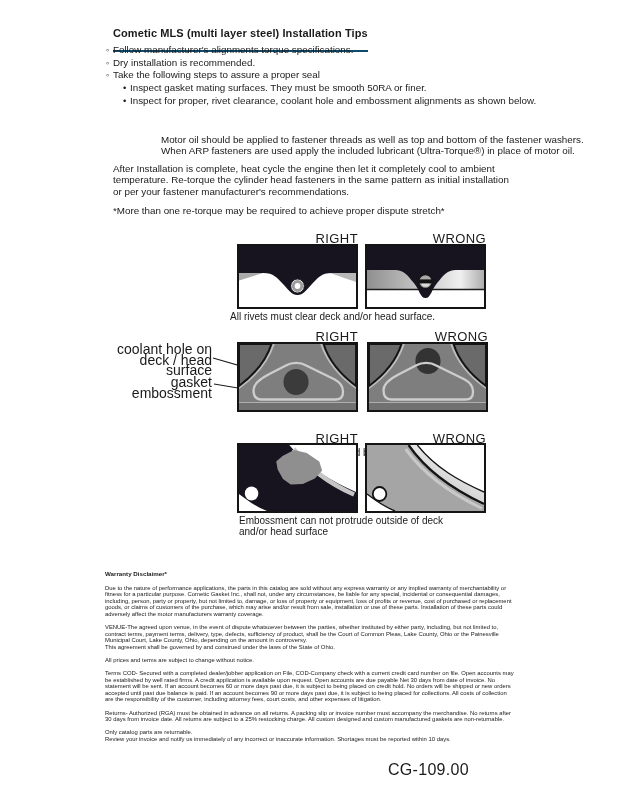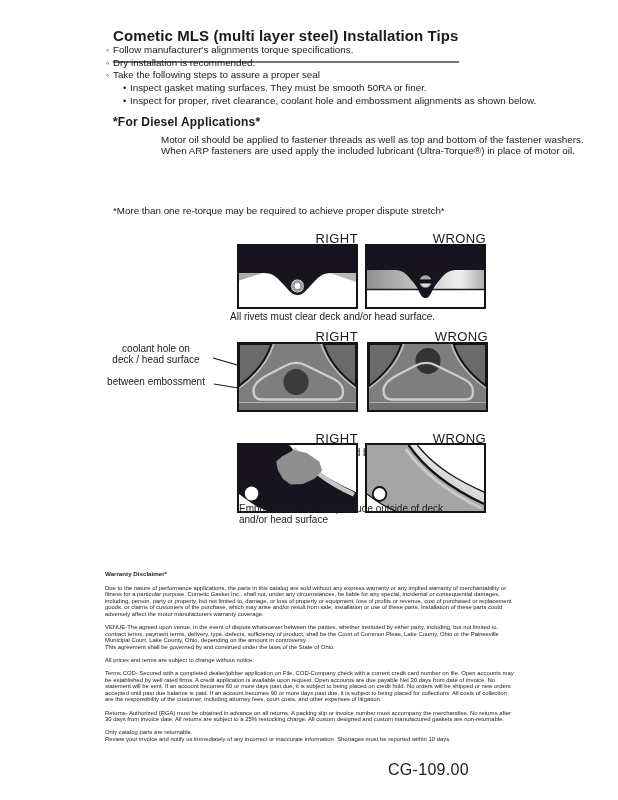--- a/index.html
+++ b/index.html
@@ -7,40 +7,40 @@
     position:relative;
     width:618px;height:800px;
     background:#ffffff;
     font-family:"Liberation Sans", sans-serif;
     color:#1a1a1a;
     overflow:hidden;
   }
   .abs{position:absolute;}
   .page-title{
     left:113px;top:27px;
-    font-size:15px;font-weight:bold;letter-spacing:0.1px;
-    border-bottom:2px solid #737373;padding-bottom:17px;
+    font-size:11px;font-weight:bold;letter-spacing:0.1px;
+    border-bottom:2px solid #0c4a6e;padding-bottom:11px;
     display:inline-block;white-space:nowrap;
   }
   .bullets{left:106px;top:44px;font-size:9.8px;line-height:12.7px;white-space:nowrap;}
   .bullet-line{display:flex;align-items:baseline;}
   .bullet-line .mk{width:7px;font-size:9px;flex:0 0 auto;}
   .bullet-line.sub{margin-left:17px;}
   .bullet-line.sub .mk{font-size:9.5px;}
   .diesel-heading{left:113px;top:115px;font-size:12px;font-weight:bold;letter-spacing:0.2px;white-space:nowrap;}
   .body-para{font-size:9.8px;line-height:11.4px;white-space:pre-line;}
   .para1{left:113px;top:134px;margin-left:48px;}
   .para2{left:113px;top:163px;}
   .note{left:113px;top:205px;font-size:9.8px;white-space:nowrap;}
   .rw-label{width:121px;text-align:right;font-size:13px;letter-spacing:0.4px;white-space:nowrap;}
   .dbox{width:121px;border:2px solid #141414;box-sizing:border-box;background:#fff;line-height:0;}
   .dbox svg{display:block;width:100%;height:100%;}
   .h65{height:65px;} .h70{height:70px;}
   .caption{font-size:10px;line-height:10.8px;white-space:pre-line;}
-  .side-label{font-size:10px;line-height:10.6px;text-align:center;width:112px;white-space:pre-line;}
+  .side-label{font-size:14px;line-height:10.6px;text-align:right;width:112px;white-space:pre-line;}
   .warranty{left:105px;top:571px;width:424px;font-size:5.9px;line-height:6.6px;}
   .warranty .w-head{font-size:6.2px;font-weight:bold;margin:0 0 7px 0;}
   .warranty p{margin:0 0 6.5px 0;white-space:pre-line;}
   .page-number{left:388px;top:761px;font-size:16px;letter-spacing:0.3px;white-space:nowrap;}
 </style>
 </head>
 <body>
 
 <div class="page">
 
@@ -62,23 +62,25 @@
     <div class="bullet-line sub">
       <span class="mk">•</span>
       <span>Inspect gasket mating surfaces.  They must be smooth 50RA or finer.</span>
     </div>
     <div class="bullet-line sub">
       <span class="mk">•</span>
       <span>Inspect for proper, rivet clearance, coolant hole and embossment alignments as shown below.</span>
     </div>
   </div>
 
-  <div class="abs diesel-heading">*For Diesel Applications*</div>
   <div class="abs body-para para1">Motor oil should be applied to fastener threads as well as top and bottom of the fastener washers.
 When ARP fasteners are used apply the included lubricant (Ultra-Torque®) in place of motor oil.</div>
+  <div class="abs body-para para2">After Installation is complete, heat cycle the engine then let it completely cool to ambient
+temperature. Re-torque the cylinder head fasteners in the same pattern as initial installation
+or per your fastener manufacturer's recommendations.</div>
   <div class="abs note">*More than one re-torque may be required to achieve proper dispute stretch*</div>
 
   <div class="abs rw-label" style="left:237px;top:231px;">RIGHT</div>
   <div class="abs rw-label" style="left:365px;top:231px;">WRONG</div>
 
   <div class="abs dbox h65" style="left:237px;top:244px;">
     <svg viewBox="0 0 121 61" preserveAspectRatio="none">
       <rect width="121" height="61" fill="#ffffff"></rect>
       <path d="M0 0 H121 V27 H96 C85 27 82 31.5 75 38.5 C69 44.5 66.5 49 60.5 49 C54.5 49 52 44.5 46 38.5 C39 31.5 36 27 25 27 H0 Z" fill="#17131f"></path>
       <path d="M0 27 L25 27 L0 34.5 Z" fill="#ababab"></path>
@@ -108,21 +110,21 @@
     </svg>
   </div>
 
   <div class="abs caption" style="left:230px;top:312px;">All rivets must clear deck and/or head surface.</div>
 
   <div class="abs rw-label" style="left:237px;top:329px;">RIGHT</div>
   <div class="abs rw-label" style="left:367px;top:329px;">WRONG</div>
 
   <div class="abs side-label" style="left:100px;top:344px;">coolant hole on
 deck / head surface</div>
-  <div class="abs side-label" style="left:100px;top:377px;">between embossment</div>
+  <div class="abs side-label" style="left:100px;top:377px;">gasket embossment</div>
 
   <svg class="abs" style="left:210px;top:340px;" width="160" height="60">
     <line x1="3" y1="18" x2="86" y2="42" stroke="#1a1a1a" stroke-width="1.1"></line>
     <line x1="4" y1="44" x2="52" y2="52" stroke="#1a1a1a" stroke-width="1.1"></line>
   </svg>
 
   <div class="abs dbox h70" style="left:237px;top:342px;">
     <svg viewBox="0 0 121 66" preserveAspectRatio="none">
       <rect width="121" height="66" fill="#7e7e7e"></rect>
       <rect y="58.5" width="121" height="7.5" fill="#717171"></rect>
@@ -179,21 +181,21 @@
       <path d="M52 0 H0 V49 C10 56.5 18.5 62 29 66 H121 V47 C95.5 36 71 23 52 0 Z" fill="url(#g3)"></path>
       <path d="M42 0 C60 26.5 88 45.5 121 60.5 V66 H29 C18.5 62 10 56.5 0 49 V0 Z" fill="#a5a5a5"></path>
       <path d="M40 4 C58 28.5 85 47.5 119 63.5" stroke="#c9c9c9" stroke-width="3" fill="none"></path>
       <path d="M43 0 C61 25.5 89 44.5 121 59" stroke="#141414" stroke-width="2.4" fill="none"></path>
       <path d="M52 0 C71 23 95.5 36 121 47" stroke="#141414" stroke-width="1.4" fill="none"></path>
       <path d="M0 49 C10 56.5 18.5 62 29 66" stroke="#141414" stroke-width="1.4" fill="none"></path>
       <circle cx="13" cy="49" r="7" fill="#ffffff" stroke="#111111" stroke-width="1.8"></circle>
     </svg>
   </div>
 
-  <div class="abs caption" style="left:239px;top:504px;">Embossment can not protrude outside of deck
+  <div class="abs caption" style="left:239px;top:516px;">Embossment can not protrude outside of deck
 and/or head surface</div>
 
   <div class="abs warranty">
     <div class="w-head">Warranty Disclaimer*</div>
     <p>Due to the nature of performance applications, the parts in this catalog are sold without any express warranty or any implied warranty of merchantability or
 fitness for a particular purpose.  Cometic Gasket Inc., shall not, under any circumstances, be liable for any special, incidental or consequential damages,
 including, person, party or property, but not limited to, damage, or loss of property or equipment, loss of profits or revenue, cost of purchased or replacement
 goods, or claims of customers of the purchase, which may arise and/or result from sale, installation or use of these parts.  Installation of these parts could
 adversely affect the motor manufacturers warranty coverage.</p>
     <p>VENUE-The agreed upon venue, in the event of dispute whatsoever between the parties, whether instituted by either party, including, but not limited to,

